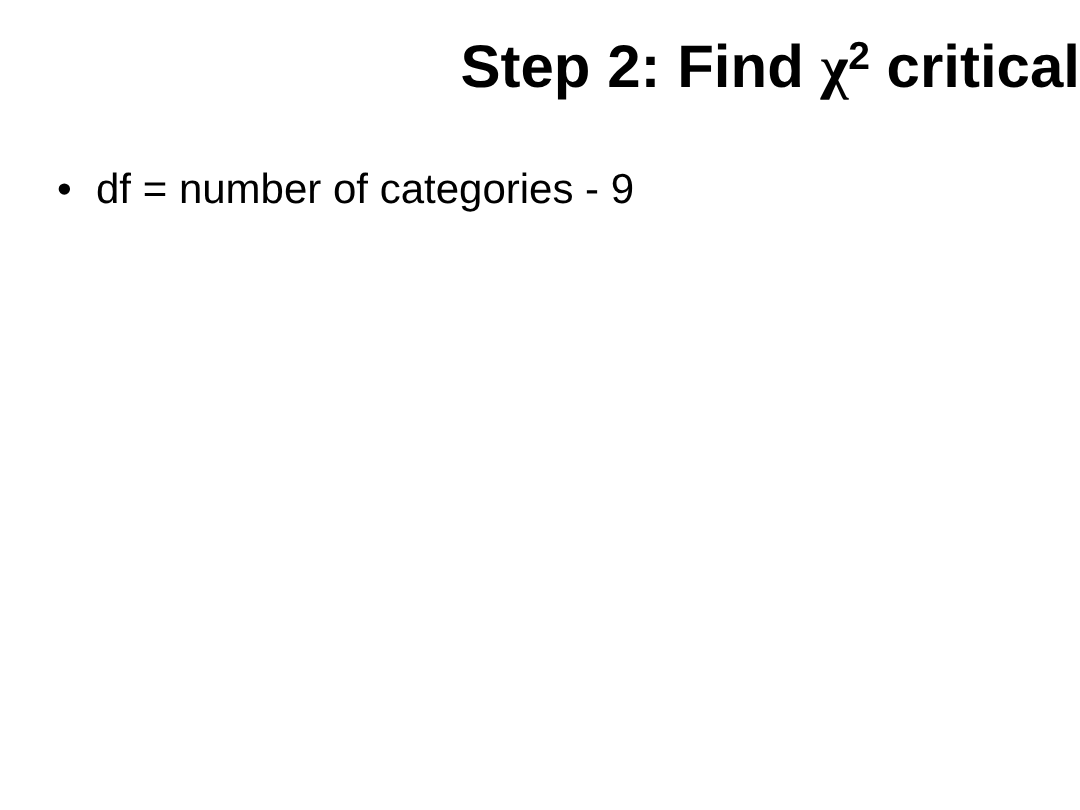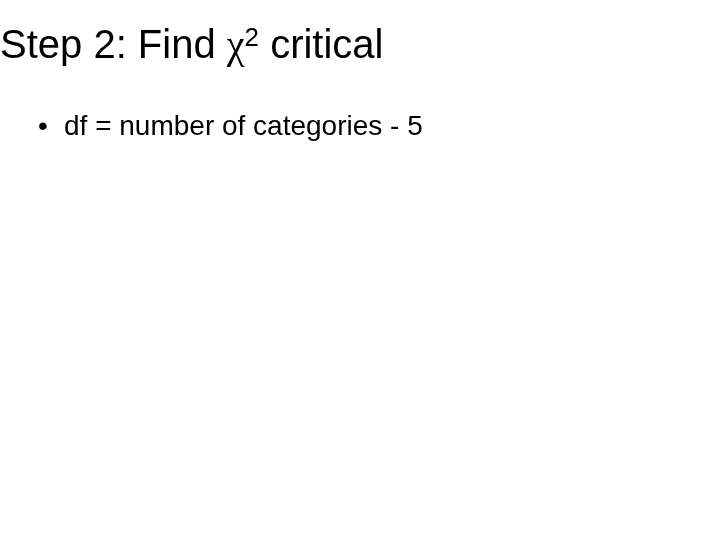--- a/index.html
+++ b/index.html
@@ -15,24 +15,24 @@
     .slide {
       position: relative;
       width: 720px;
       height: 540px;
       box-sizing: border-box;
     }
     .title {
       position: absolute;
       top: 20px;
       left: 0;
-      right: 16px;
-      text-align: left;
+      right: 0;
+      text-align: right;
       font-size: 40px;
-      font-weight: 400;
+      font-weight: 700;
       line-height: 1.2;
       font-family: Arial, Helvetica, sans-serif;
     }
     .title .sup {
       font-size: 26px;
       vertical-align: super;
       position: relative;
       top: 2px;
     }
     .title .chi {
@@ -67,16 +67,16 @@
   </style>
 </head>
 <body>
 
 <div class="slide">
   <div class="title">
     <span>Step 2: Find </span><span class="chi">χ</span><span class="sup">2</span><span> critical</span>
   </div>
   <div class="body">
     <ul class="bullets">
-      <li>df = number of categories - 5</li>
+      <li>df = number of categories - 9</li>
     </ul>
   </div>
 </div>
 
 </body></html>

